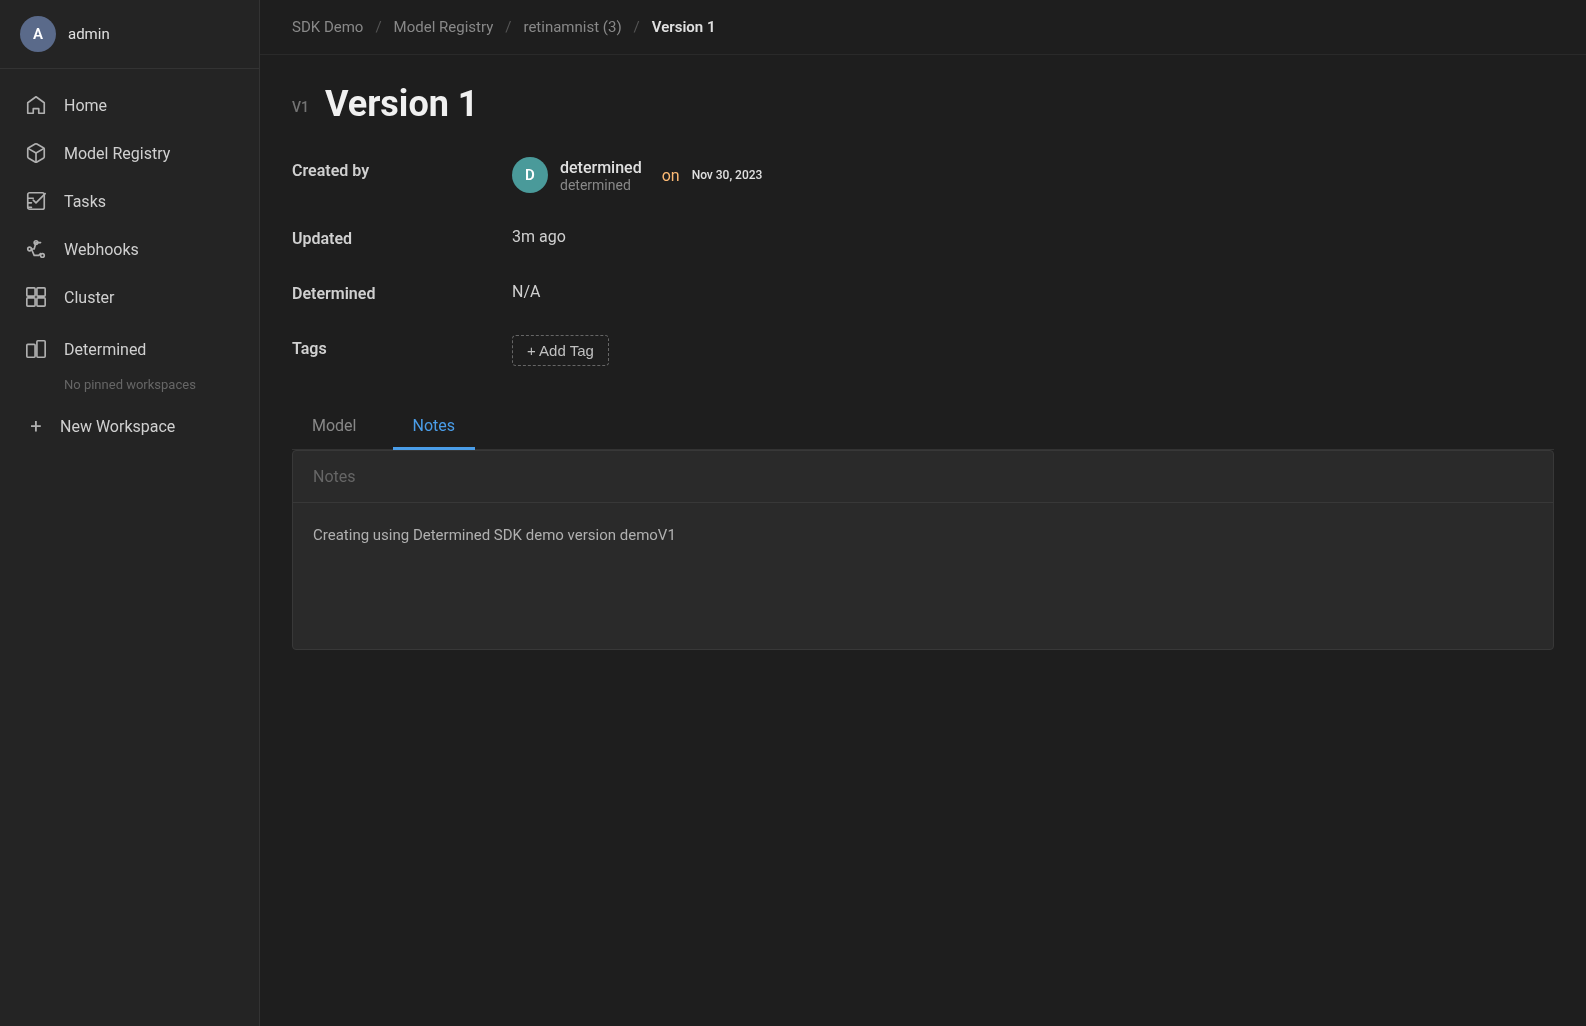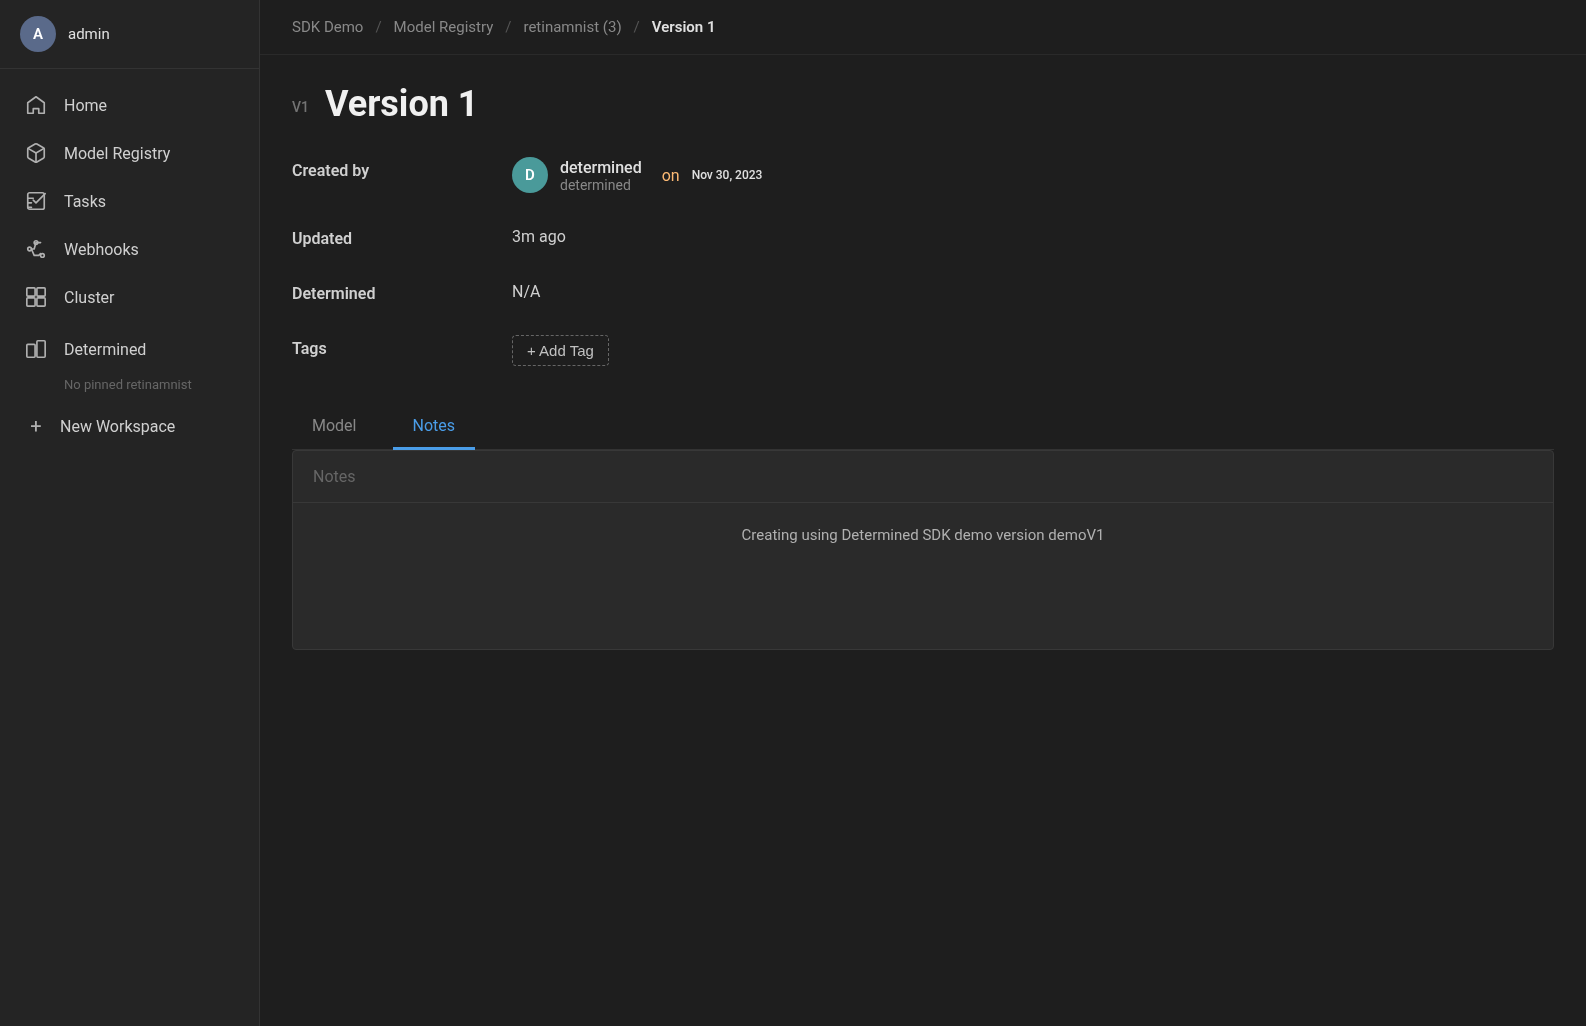--- a/index.html
+++ b/index.html
@@ -283,21 +283,20 @@
     .notes-placeholder {
       font-size: 16px;
       color: #666;
     }
 
     .notes-body {
       padding: 20px;
       font-size: 15px;
       color: #b0b0b0;
       line-height: 1.6;
-      text-align: center;
     }
 
     
     svg {
       fill: none;
       stroke: currentColor;
       stroke-width: 1.8;
       stroke-linecap: round;
       stroke-linejoin: round;
     }
@@ -374,21 +373,21 @@
     <div class="workspaces-section">
       <div class="nav-item">
         <span class="nav-icon">
           <svg width="22" height="22" viewBox="0 0 24 24">
               <rect x="2" y="7" width="9" height="14" rx="1"></rect>
               <rect x="13" y="3" width="9" height="18" rx="1"></rect>
             </svg>
         </span>
         <span>Determined</span>
       </div>
-      <div class="no-pinned">No pinned retinamnist</div>
+      <div class="no-pinned">No pinned workspaces</div>
     </div>
 
     <div class="new-workspace">
       <span class="plus-icon">+</span>
       <span>New Workspace</span>
     </div>
   </div>
 </nav>
 
 <main class="main">

